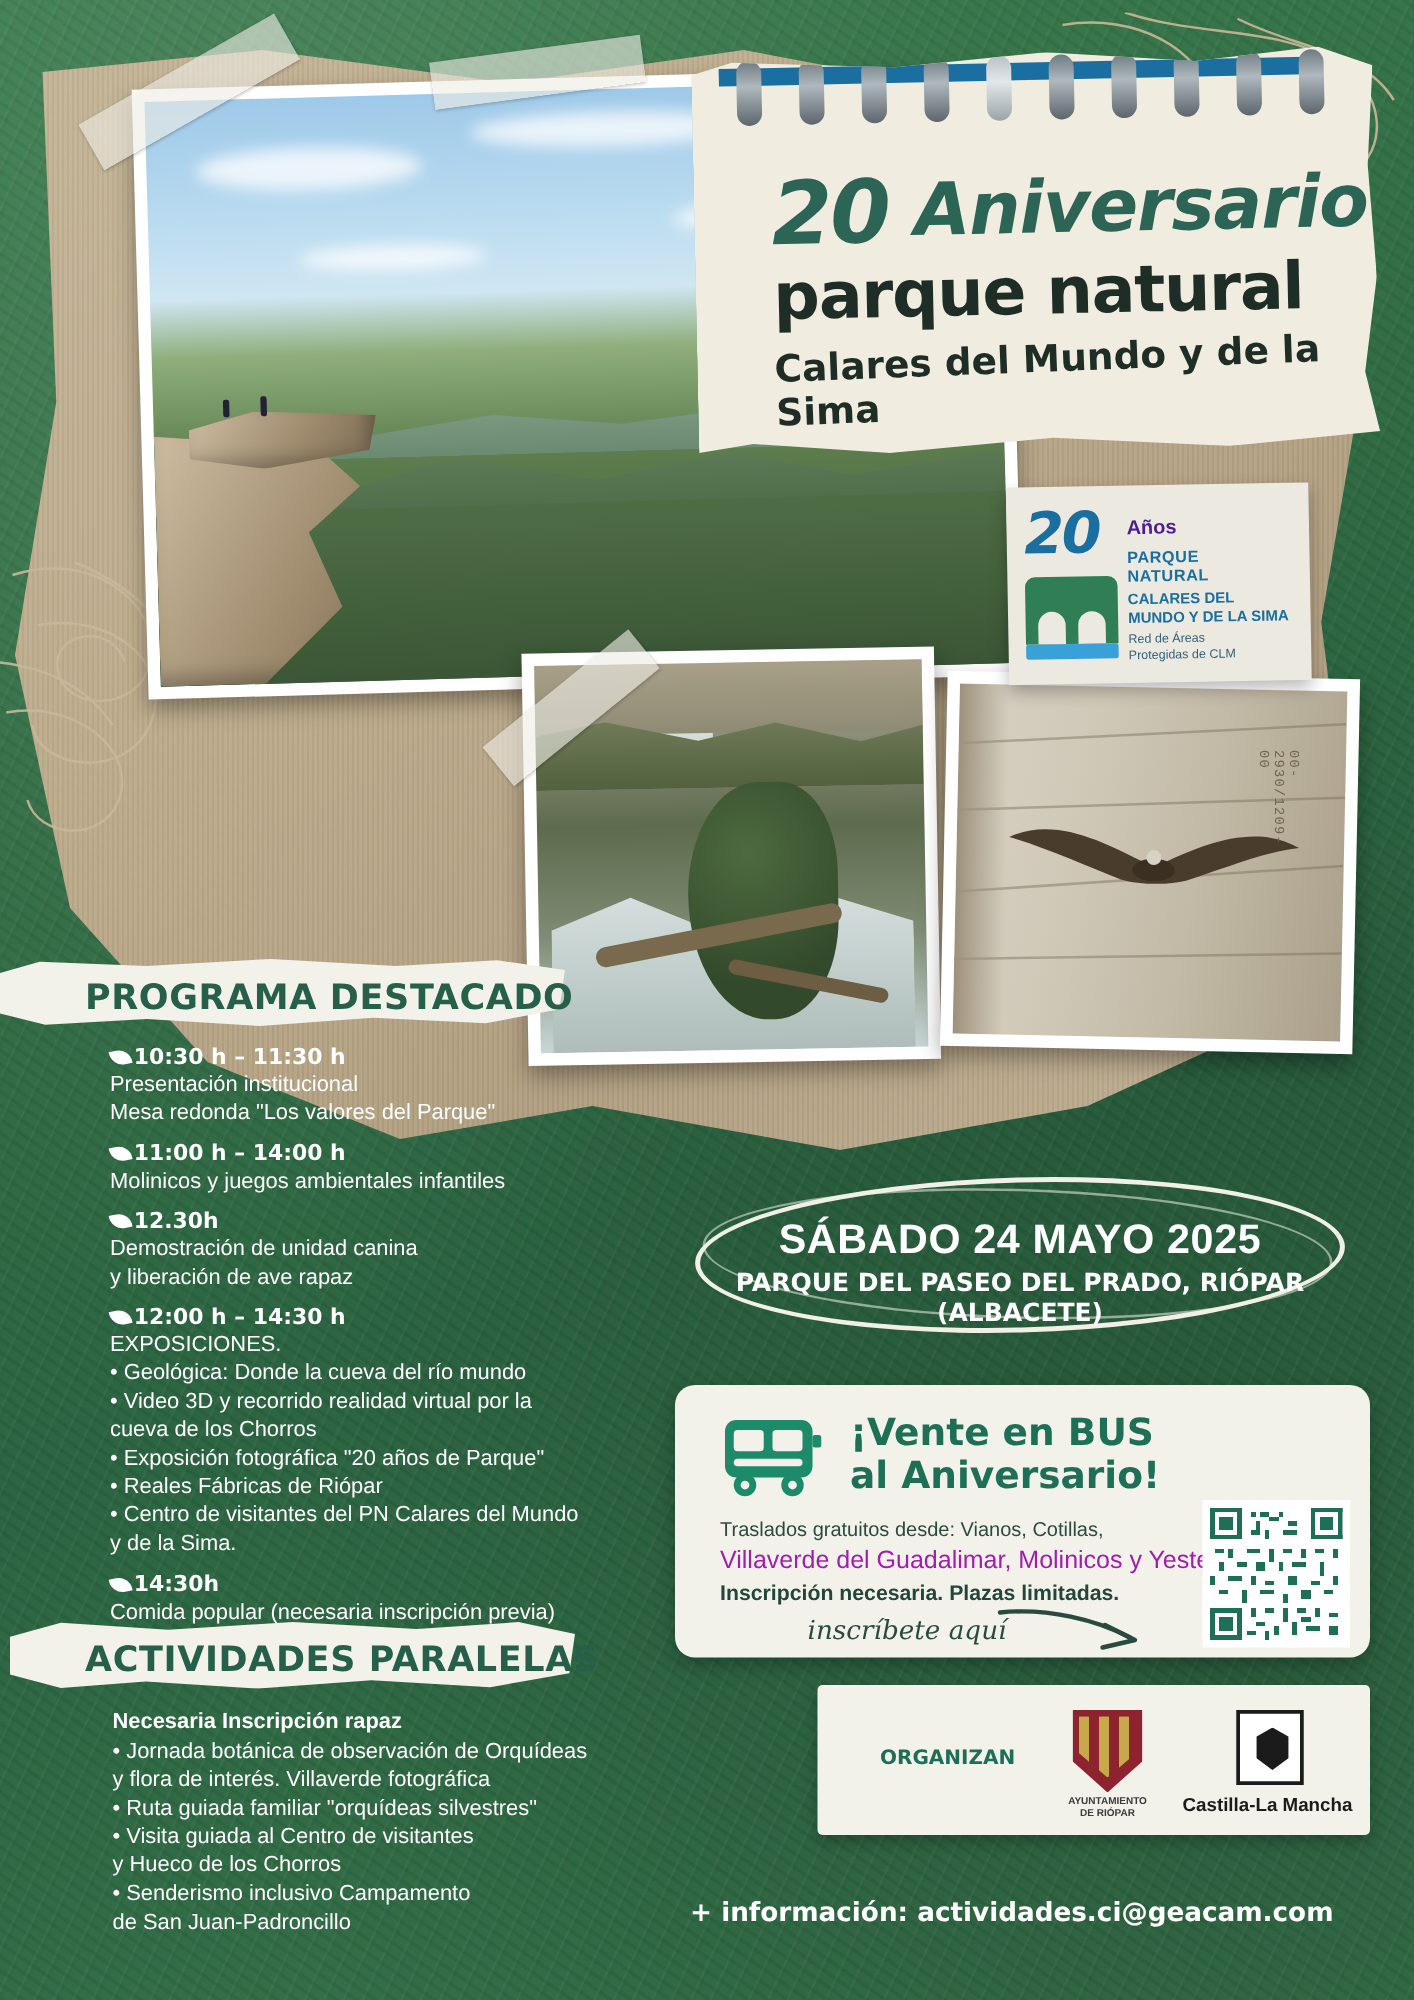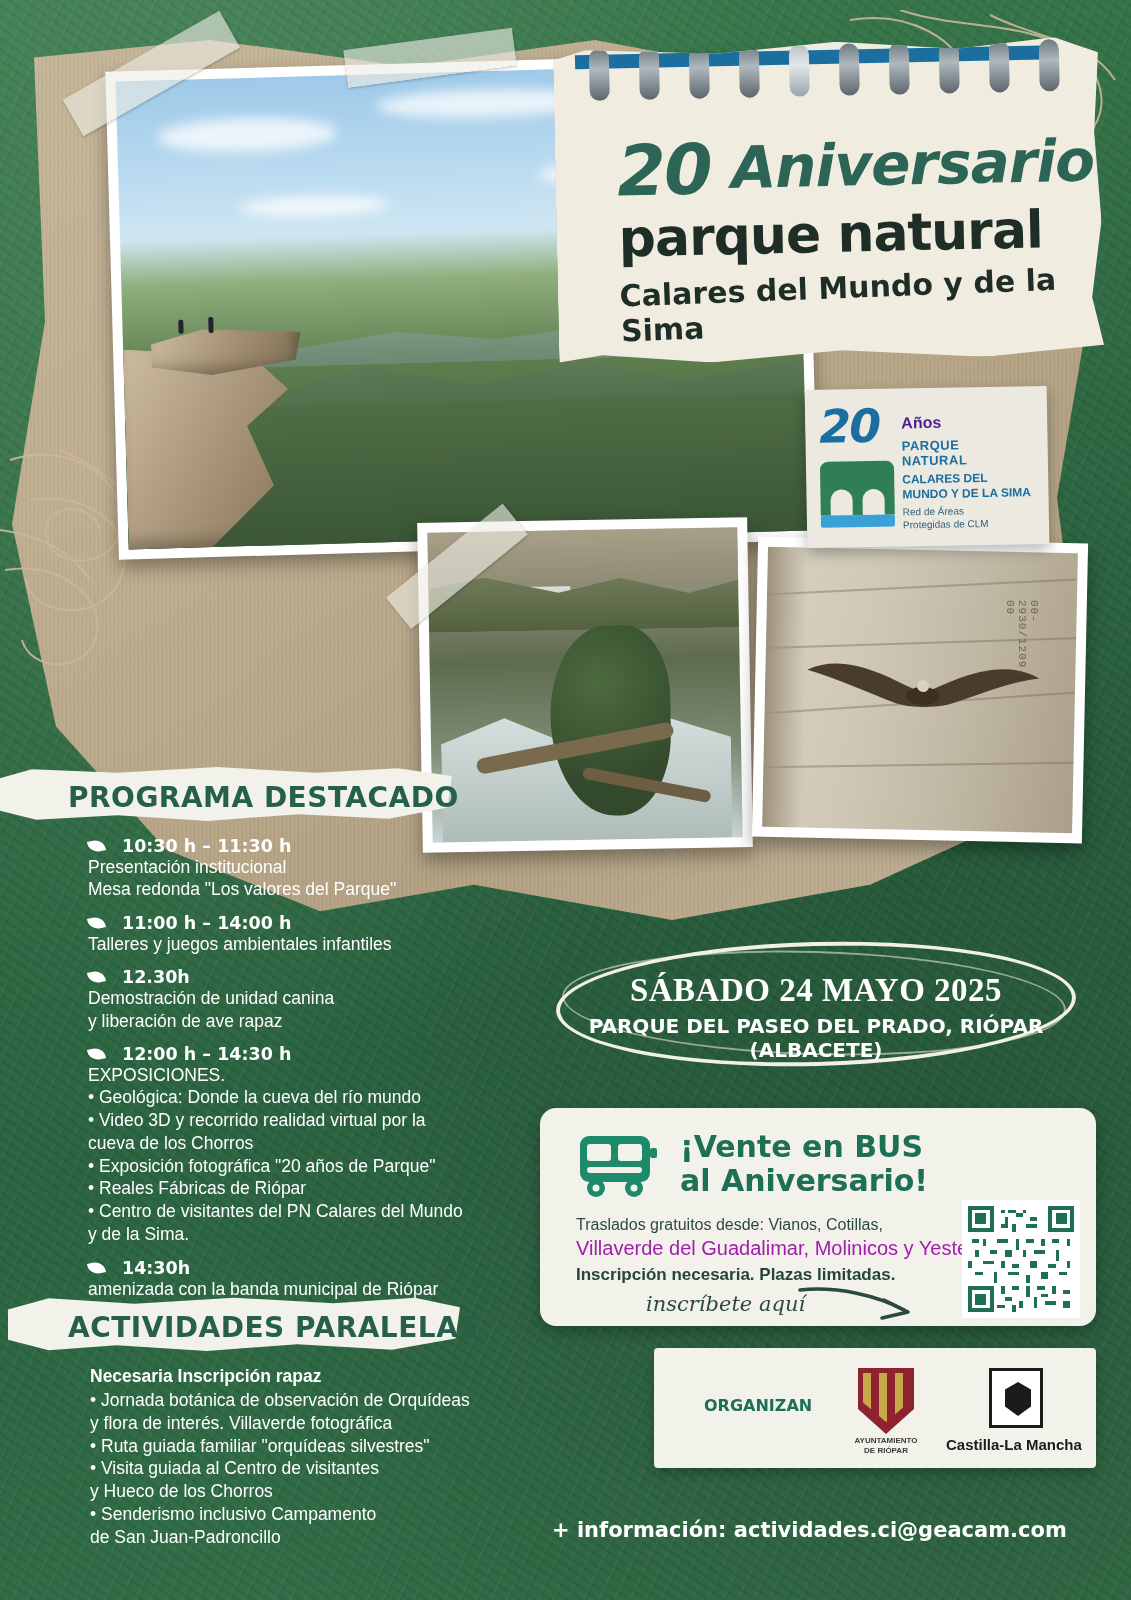--- a/index.html
+++ b/index.html
@@ -199,21 +199,21 @@
     font-weight: 700; font-size: 28px; color: #26604a; letter-spacing: .5px;
   }
   #t-programa { left: 68px; top: 781px; }
   #t-actividades { left: 68px; top: 1311px; }
 
   
   .prog { position: absolute; left: 88px; top: 836px; width: 470px; color: #ffffff; }
   .prog-time {
     font-family: "DejaVu Sans", sans-serif;
     font-weight: 700; font-size: 17.5px; color: #ffffff;
-    display: flex; align-items: center; gap: 17px; margin-top: 12px;
+    display: flex; align-items: center; gap: 2px; margin-top: 12px;
   }
   .prog-time:first-child { margin-top: 0; }
   .leaf {
     width: 17px; height: 12px; flex: 0 0 17px;
     background: #ffffff;
     border-radius: 0 11px 0 11px;
     transform: rotate(-12deg);
   }
   .prog-line { font-size: 17.5px; line-height: 1.28; color: #fff; }
   .prog-bullets { font-size: 17.5px; line-height: 1.3; color: #fff; }
@@ -232,21 +232,21 @@
     transform: rotate(-1.5deg);
   }
   .oval2 {
     position: absolute; left: 6px; top: 9px; right: 10px; bottom: 11px;
     border: 2px solid rgba(241,239,230,.55);
     border-radius: 50%/50%;
     transform: rotate(1.6deg);
   }
   .date-main {
     position: absolute; left: 0; right: 0; top: 30px; text-align: center;
-    font-family: Liberation Serif, serif; font-weight: 700;
+    font-family: Liberation Sans, sans-serif; font-weight: 700;
     font-size: 33px; color: #ffffff; letter-spacing: .5px;
   }
   .date-sub {
     position: absolute; left: 0; right: 0; top: 72px; text-align: center;
     font-family: "DejaVu Sans", sans-serif; font-weight: 700;
     font-size: 20px; color: #ffffff;
   }
 
   
   #bus-card {
@@ -423,21 +423,21 @@
     <span class="leaf"></span>
     <span>10:30 h – 11:30 h</span>
   </div>
   <div class="prog-line">Presentación institucional</div>
   <div class="prog-line">Mesa redonda "Los valores del Parque"</div>
 
   <div class="prog-time">
     <span class="leaf"></span>
     <span>11:00 h – 14:00 h</span>
   </div>
-  <div class="prog-line">Talleres y juegos ambientales infantiles</div>
+  <div class="prog-line">Molinicos y juegos ambientales infantiles</div>
 
   <div class="prog-time">
     <span class="leaf"></span>
     <span>12.30h</span>
   </div>
   <div class="prog-line">Demostración de unidad canina</div>
   <div class="prog-line">y liberación de ave rapaz</div>
 
   <div class="prog-time">
     <span class="leaf"></span>
@@ -449,20 +449,21 @@
   <div class="prog-bullets">cueva de los Chorros</div>
   <div class="prog-bullets">• Exposición fotográfica "20 años de Parque"</div>
   <div class="prog-bullets">• Reales Fábricas de Riópar</div>
   <div class="prog-bullets">• Centro de visitantes del PN Calares del Mundo</div>
   <div class="prog-bullets">y de la Sima.</div>
 
   <div class="prog-time">
     <span class="leaf"></span>
     <span>14:30h</span>
   </div>
+  <div class="prog-line">Comida popular (necesaria inscripción previa)</div>
   <div class="prog-line">amenizada con la banda municipal de Riópar</div>
 </div>
 
 <div class="brush" id="brush-actividades"></div>
 <div class="section-title" id="t-actividades">ACTIVIDADES PARALELAS</div>
 
 <div class="para">
   <div class="para-head">Necesaria Inscripción rapaz</div>
   <div class="para-line">• Jornada botánica de observación de Orquídeas</div>
   <div class="para-line">y flora de interés. Villaverde fotográfica</div>

